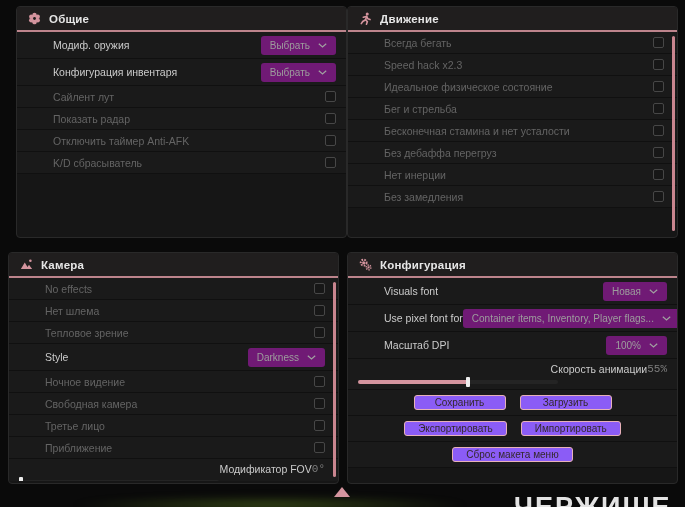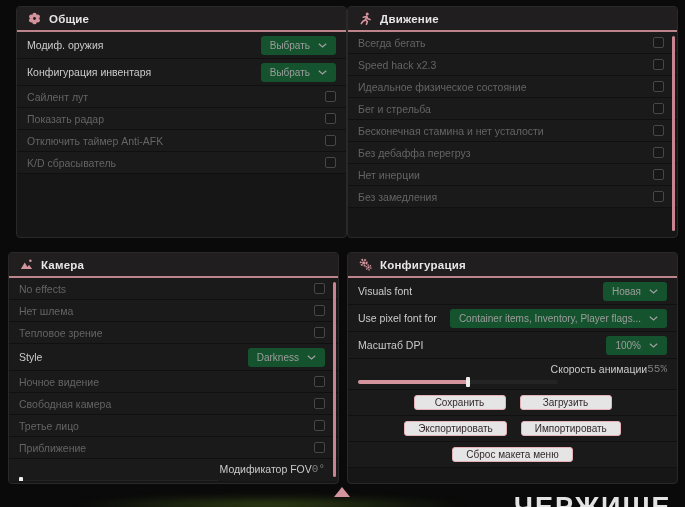--- a/index.html
+++ b/index.html
@@ -41,50 +41,50 @@
     background: #1a1a1a;
     border-bottom: 1px solid #101010;
   }
   .sb-pad .row { padding-right: 13px; }
   .row-checkbox { height: 22px; }
   .row-dropdown { height: 27px; }
   .row-slider   { display: block; height: 31px; padding-top: 4px; }
   .panel-camera .row-slider { height: 38px; }
   .row-buttons  { height: 26px; justify-content: center; gap: 14px; }
 
-  .lbl { font-size: 10.5px; color: #646464; white-space: nowrap; }
+  .lbl { font-size: 10.5px; color: #646464; white-space: nowrap; margin-left: 26px; }
   .lbl.bright { color: #cbcbcb; }
 
   .checkbox {
     width: 11px; height: 11px; flex: none;
     border: 1px solid #474747; border-radius: 2px;
     background: #171717;
   }
   .dropdown {
     display: flex; align-items: center; gap: 8px;
-    background: #14532d; border-radius: 3px;
+    background: #701a75; border-radius: 3px;
     padding: 4px 9px;
     max-width: 250px;
   }
   .dropdown .val { font-size: 10px; color: #9d9d9d; white-space: nowrap; overflow: hidden; text-overflow: ellipsis; }
 
   .slider-top { display: flex; align-items: center; justify-content: flex-end; }
   .slider-val { font-size: 11px; color: #7d7d7d; font-family: Liberation Mono, monospace; }
   .slider-track {
     position: relative; margin-top: 5px;
     width: 200px; height: 4px;
     background: #242424; border-radius: 2px;
   }
   .slider-fill { position: absolute; left: 0; top: 0; bottom: 0; background: #d4949e; border-radius: 2px; }
   .slider-handle { position: absolute; top: -3px; width: 4px; height: 10px; background: #ededed; border-radius: 1px; }
 
   .btn {
     min-width: 92px; height: 15px;
     padding: 0 13px;
-    background: #e5e5e5;
+    background: #8b5cf6;
     border: 1px solid #e7b1b8; border-radius: 3px;
     color: #33282b; font-size: 10px; line-height: 12px;
     font-family: inherit;
     cursor: pointer;
   }
   .scrollbar {
     position: absolute; right: 2px; top: 4px; bottom: 4px; width: 3px;
     background: #c9858f; border-radius: 2px;
   }
 

